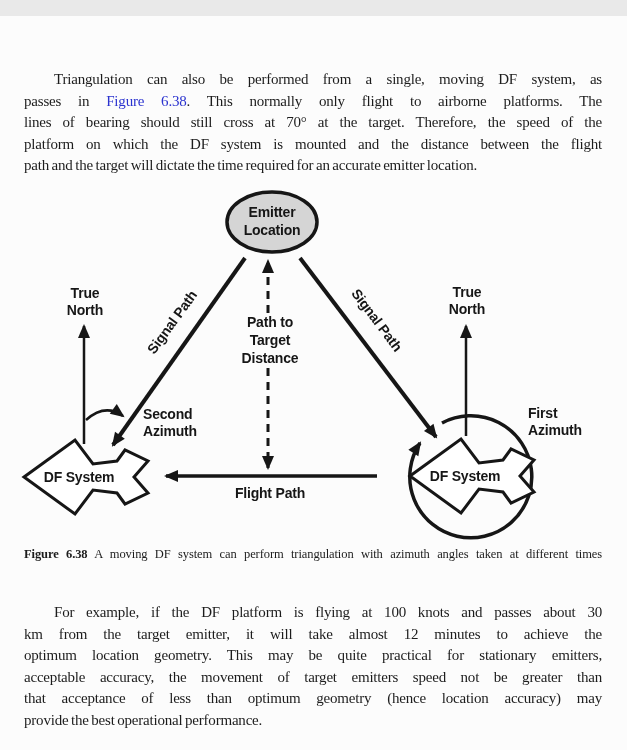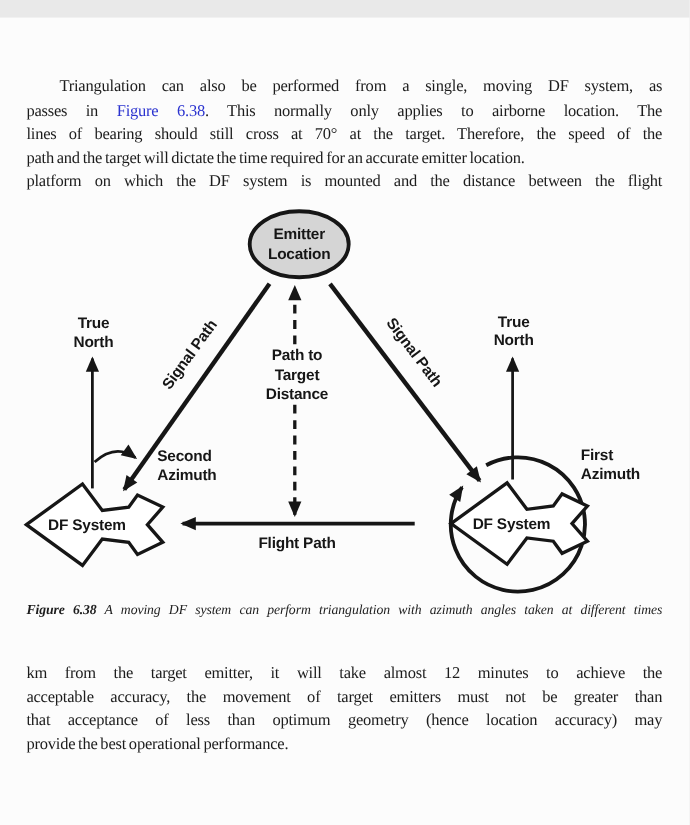--- a/index.html
+++ b/index.html
@@ -10,41 +10,41 @@
     overflow:hidden; margin:16px auto;
   }
   .para{position:absolute; left:24px; width:578px; font-size:15px;
         letter-spacing:-0.2px; word-spacing:-1px;}
   .ln{line-height:21.5px; text-align:justify; text-align-last:justify;}
   .ln.last{text-align:justify; text-align-last:left;}
   .ln.ind{padding-left:30px;}
   .link{color:#2b33cf; text-decoration:none; cursor:pointer;}
   .caption{position:absolute; left:24px; width:578px; font-size:12.5px;
            letter-spacing:-0.1px; word-spacing:-0.5px;}
-  .caption .ln{line-height:18.5px;font-style:italic;}
+  .caption .ln{line-height:18.5px;}
   .caption b{font-weight:bold;}
   svg.fig{position:absolute; left:0; top:0;}
   svg.fig text{
     font-family:"Liberation Sans","DejaVu Sans",sans-serif;
     font-weight:bold; font-size:14px; fill:#161616; letter-spacing:-0.2px;
   }
   svg.fig .stroke{stroke:#161616; fill:none;}
   svg.fig .shape{stroke:#161616; fill:#ffffff;}
 </style>
 </head>
 <body>
 
 <div class="page">
 
   <div class="para" style="top:53px;">
     <div class="ln ind"><span>Triangulation can also be performed from a single, moving DF system, as</span></div>
-    <div class="ln"><span>passes in </span><a class="link">Figure 6.38</a><span>. This normally only applies to airborne location. The</span></div>
+    <div class="ln"><span>passes in </span><a class="link">Figure 6.38</a><span>. This normally only flight to airborne platforms. The</span></div>
     <div class="ln"><span>lines of bearing should still cross at 70° at the target. Therefore, the speed of the</span></div>
+    <div class="ln"><span>platform on which the DF system is mounted and the distance between the flight</span></div>
     <div class="ln last"><span>path and the target will dictate the time required for an accurate emitter location.</span></div>
-    <div class="ln"><span>platform on which the DF system is mounted and the distance between the flight</span></div>
   </div>
 
   <svg class="fig" width="627" height="750" viewBox="0 0 627 750">
     <defs>
       <marker id="arr" markerUnits="userSpaceOnUse" markerWidth="17" markerHeight="14" refX="13" refY="7" orient="auto">
         <path d="M1,1 L15,7 L1,13 Z" fill="#161616"></path>
       </marker>
     </defs>
 
     <ellipse cx="272" cy="206" rx="45" ry="30" fill="#d5d5d5" stroke="#161616" stroke-width="3.5"></ellipse>
@@ -87,19 +87,21 @@
 
     <path transform="translate(410,460)" d="M 0 0 L 51 -37 L 69 -13 L 93 -16 L 101 -27 L 124 -16 L 110 0 L 124 16 L 101 27 L 93 16 L 69 13 L 51 37 Z" class="shape" stroke-width="3" stroke-linejoin="miter"></path>
     <text x="465" y="465" text-anchor="middle">DF System</text>
   </svg>
 
   <div class="caption" style="top:529px;">
     <div class="ln"><b>Figure 6.38</b><span> A moving DF system can perform triangulation with azimuth angles taken at different times</span></div>
   </div>
 
   <div class="para" style="top:586px;">
+    <div class="ln ind"><span>For example, if the DF platform is flying at 100 knots and passes about 30</span></div>
     <div class="ln"><span>km from the target emitter, it will take almost 12 minutes to achieve the</span></div>
-    <div class="ln"><span>acceptable accuracy, the movement of target emitters must not be greater than</span></div>
+    <div class="ln"><span>optimum location geometry. This may be quite practical for stationary emitters,</span></div>
+    <div class="ln"><span>acceptable accuracy, the movement of target emitters speed not be greater than</span></div>
     <div class="ln"><span>that acceptance of less than optimum geometry (hence location accuracy) may</span></div>
     <div class="ln last"><span>provide the best operational performance.</span></div>
   </div>
 
 </div>
 
 </body></html>

